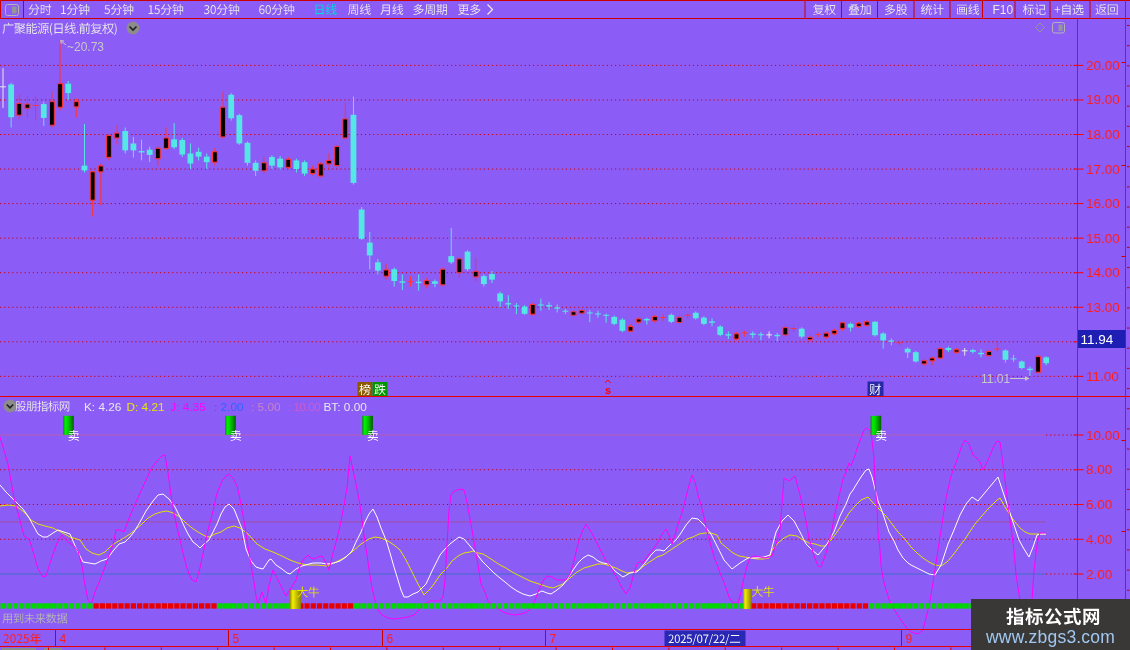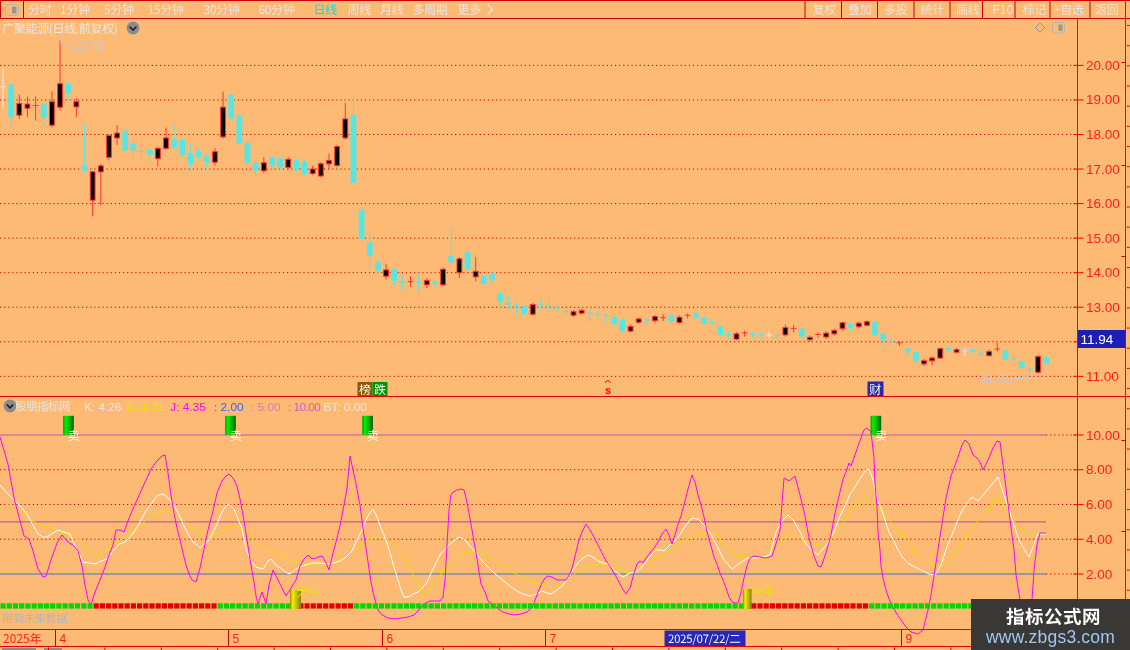--- a/index.html
+++ b/index.html
@@ -1,13 +1,13 @@
 <!DOCTYPE html>
 <html><head><meta charset="utf-8"><title>c</title><style>html,body{margin:0;padding:0;background:#000}</style></head><body>
-<div style="position:relative;width:1130px;height:650px;background:#fdba74;overflow:hidden">
+<div style="position:relative;width:1130px;height:650px;background:#8b5cf6;overflow:hidden">
     <svg width="1130" height="650" style="position:absolute;left:0;top:0" font-family="'Liberation Sans',sans-serif">
       <line x1="0" y1="0.5" x2="1130" y2="0.5" stroke="#c80000" stroke-width="1"></line>
       <line x1="0" y1="18.5" x2="1130" y2="18.5" stroke="#c80000" stroke-width="1"></line>
       <line x1="23.5" y1="0" x2="23.5" y2="18.5" stroke="#c80000" stroke-width="1"></line>
       <line x1="0.5" y1="0" x2="0.5" y2="18.5" stroke="#c80000" stroke-width="1"></line>
       <rect x="5.5" y="4.5" width="13" height="11" rx="2" fill="none" stroke="#b4b4b4"></rect>
       <rect x="12" y="6.5" width="4.5" height="7" fill="#969696"></rect>
       <path d="M36.1 4.1 35.2 4.5C36.1 6.2 37.5 8.2 38.8 9.3C39.0 9.0 39.3 8.7 39.5 8.5C38.3 7.6 36.8 5.8 36.1 4.1ZM31.9 4.2C31.2 6.0 30.0 7.7 28.5 8.7C28.7 8.9 29.1 9.2 29.3 9.4C29.6 9.1 29.9 8.8 30.2 8.5V9.3H32.6C32.3 11.4 31.6 13.3 28.8 14.2C29.0 14.4 29.2 14.8 29.3 15.0C32.4 13.9 33.2 11.7 33.5 9.3H36.8C36.6 12.3 36.5 13.5 36.2 13.8C36.0 14.0 35.9 14.0 35.6 14.0C35.4 14.0 34.6 14.0 33.8 13.9C34.0 14.2 34.1 14.5 34.1 14.8C34.9 14.9 35.6 14.9 36.0 14.8C36.4 14.8 36.7 14.7 37.0 14.4C37.4 13.9 37.6 12.6 37.7 8.9C37.7 8.8 37.7 8.5 37.7 8.5H30.3C31.3 7.4 32.2 6.0 32.8 4.4Z M45.4 8.6C46.0 9.5 46.8 10.8 47.2 11.5L48.0 11.0C47.6 10.3 46.8 9.1 46.1 8.2ZM43.6 9.2V11.9H41.5V9.2ZM43.6 8.4H41.5V5.7H43.6ZM40.7 4.9V13.7H41.5V12.7H44.4V4.9ZM48.9 4.0V6.3H45.0V7.2H48.9V13.6C48.9 13.8 48.8 13.9 48.5 13.9C48.3 14.0 47.4 14.0 46.4 13.9C46.6 14.2 46.7 14.6 46.8 14.8C48.0 14.8 48.7 14.8 49.2 14.7C49.6 14.5 49.8 14.3 49.8 13.6V7.2H51.2V6.3H49.8V4.0Z" fill="#e8e8e8"></path>
       <path d="M61.1 14.0H65.9V13.1H64.1V5.2H63.3C62.8 5.5 62.2 5.7 61.5 5.8V6.5H63.0V13.1H61.1Z M74.4 4.1 73.6 4.5C74.5 6.2 75.9 8.2 77.2 9.3C77.3 9.0 77.7 8.7 77.9 8.5C76.6 7.6 75.2 5.8 74.4 4.1ZM70.2 4.2C69.6 6.0 68.3 7.7 66.9 8.7C67.1 8.9 67.5 9.2 67.7 9.4C68.0 9.1 68.3 8.8 68.6 8.5V9.3H70.9C70.6 11.4 70.0 13.3 67.1 14.2C67.3 14.4 67.6 14.8 67.7 15.0C70.8 13.9 71.5 11.7 71.9 9.3H75.1C75.0 12.3 74.8 13.5 74.5 13.8C74.4 14.0 74.3 14.0 74.0 14.0C73.7 14.0 73.0 14.0 72.2 13.9C72.4 14.2 72.5 14.5 72.5 14.8C73.3 14.9 74.0 14.9 74.4 14.8C74.8 14.8 75.1 14.7 75.3 14.4C75.8 13.9 75.9 12.6 76.1 8.9C76.1 8.8 76.1 8.5 76.1 8.5H68.7C69.7 7.4 70.6 6.0 71.2 4.4Z M85.9 7.3V10.2H84.3V7.3ZM86.8 7.3H88.4V10.2H86.8ZM85.9 3.9V6.5H83.4V11.8H84.3V11.1H85.9V15.0H86.8V11.1H88.4V11.7H89.3V6.5H86.8V3.9ZM80.2 4.0C79.9 5.1 79.2 6.2 78.5 6.9C78.6 7.1 78.9 7.5 79.0 7.7C79.4 7.3 79.8 6.7 80.1 6.1H83.0V5.3H80.6C80.7 4.9 80.9 4.6 81.0 4.2ZM78.8 9.9V10.7H80.5V13.1C80.5 13.7 80.1 14.0 79.9 14.2C80.0 14.4 80.3 14.7 80.4 14.9C80.6 14.7 80.9 14.5 83.2 13.3C83.1 13.1 83.0 12.8 83.0 12.5L81.4 13.3V10.7H83.1V9.9H81.4V8.3H82.8V7.4H79.4V8.3H80.5V9.9Z" fill="#e8e8e8"></path>
       <path d="M107.1 14.2C108.6 14.2 110.0 13.1 110.0 11.1C110.0 9.2 108.8 8.3 107.4 8.3C106.8 8.3 106.4 8.5 106.1 8.7L106.3 6.1H109.6V5.2H105.3L105.0 9.3L105.6 9.7C106.1 9.3 106.5 9.2 107.1 9.2C108.2 9.2 108.9 9.9 108.9 11.2C108.9 12.5 108.1 13.2 107.0 13.2C106.0 13.2 105.4 12.8 104.9 12.3L104.3 13.0C104.9 13.6 105.8 14.2 107.1 14.2Z M118.4 4.1 117.6 4.5C118.5 6.2 119.9 8.2 121.2 9.3C121.3 9.0 121.7 8.7 121.9 8.5C120.6 7.6 119.2 5.8 118.4 4.1ZM114.2 4.2C113.6 6.0 112.3 7.7 110.9 8.7C111.1 8.9 111.5 9.2 111.7 9.4C112.0 9.1 112.3 8.8 112.6 8.5V9.3H114.9C114.6 11.4 114.0 13.3 111.1 14.2C111.3 14.4 111.6 14.8 111.7 15.0C114.8 13.9 115.5 11.7 115.9 9.3H119.1C119.0 12.3 118.8 13.5 118.5 13.8C118.4 14.0 118.3 14.0 118.0 14.0C117.7 14.0 117.0 14.0 116.2 13.9C116.4 14.2 116.5 14.5 116.5 14.8C117.3 14.9 118.0 14.9 118.4 14.8C118.8 14.8 119.1 14.7 119.3 14.4C119.8 13.9 119.9 12.6 120.1 8.9C120.1 8.8 120.1 8.5 120.1 8.5H112.7C113.7 7.4 114.6 6.0 115.2 4.4Z M129.9 7.3V10.2H128.3V7.3ZM130.8 7.3H132.4V10.2H130.8ZM129.9 3.9V6.5H127.4V11.8H128.3V11.1H129.9V15.0H130.8V11.1H132.4V11.7H133.3V6.5H130.8V3.9ZM124.2 4.0C123.9 5.1 123.2 6.2 122.5 6.9C122.6 7.1 122.9 7.5 123.0 7.7C123.4 7.3 123.8 6.7 124.1 6.1H127.0V5.3H124.6C124.7 4.9 124.9 4.6 125.0 4.2ZM122.8 9.9V10.7H124.5V13.1C124.5 13.7 124.1 14.0 123.9 14.2C124.0 14.4 124.3 14.7 124.4 14.9C124.6 14.7 124.9 14.5 127.2 13.3C127.1 13.1 127.0 12.8 127.0 12.5L125.4 13.3V10.7H127.1V9.9H125.4V8.3H126.8V7.4H123.4V8.3H124.5V9.9Z" fill="#e8e8e8"></path>

